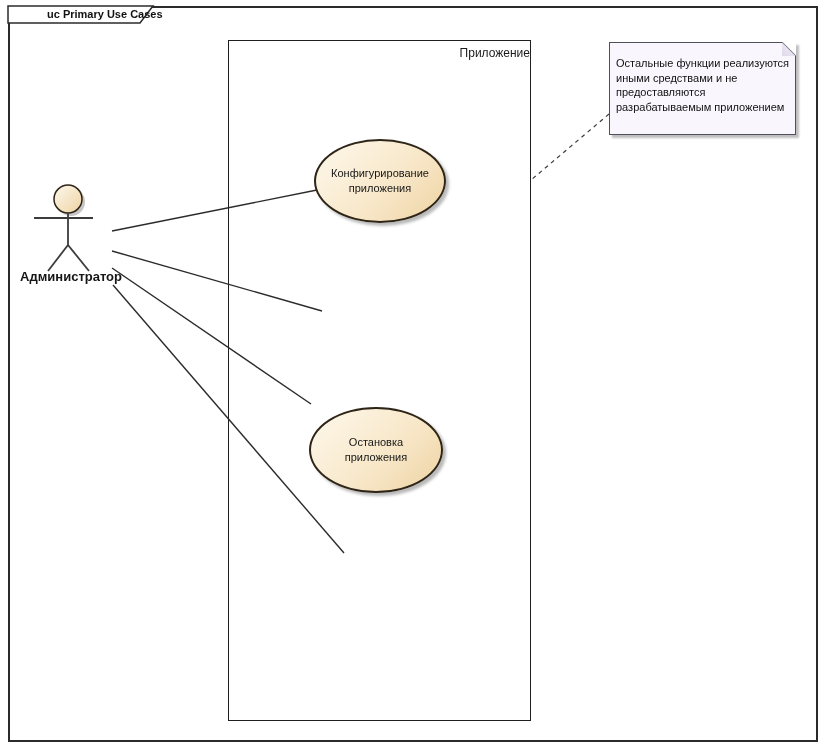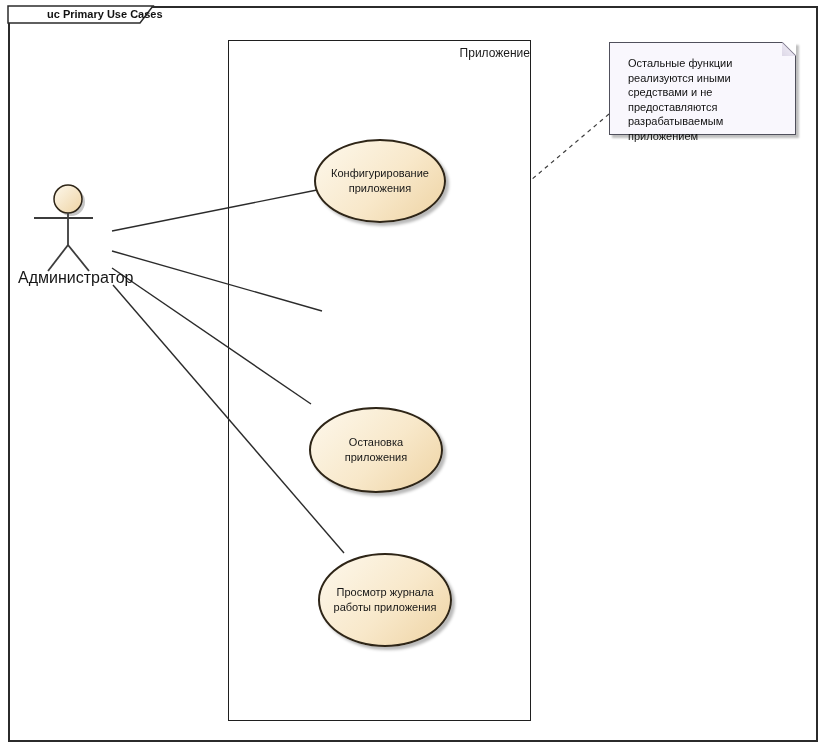--- a/index.html
+++ b/index.html
@@ -79,34 +79,34 @@
   }
   .uc1 { left: 314px; top: 139px; width: 132px; height: 84px; }
   .uc2 { left: 312px; top: 289px; width: 134px; height: 80px; }
   .uc3 { left: 309px; top: 407px; width: 134px; height: 86px; }
   .uc4 { left: 318px; top: 553px; width: 134px; height: 94px; }
   
   .actor-label {
     position: absolute;
     left: 18px; top: 269px;
     width: 104px;
-    text-align: left;
-    font-size: 16px;
-    font-weight: normal;
+    text-align: right;
+    font-size: 13px;
+    font-weight: bold;
     color: #161616;
   }
   
   .note {
     position: absolute;
     left: 609px; top: 42px;
     width: 187px; height: 93px;
     background: #f9f7fd;
     border: 1px solid #50505c;
     box-shadow: 3px 3px 2px #bfbfbf;
-    padding: 13px 4px 4px 18px;
+    padding: 13px 4px 4px 6px;
     font-size: 11px;
     line-height: 14.5px;
     color: #111111;
   }
   .note-fold {
     position: absolute;
     top: -1px; right: -1px;
     width: 14px; height: 14px;
     background: linear-gradient(225deg,
       #ffffff 0%, #ffffff 46%,
@@ -155,23 +155,20 @@
   </svg>
 
   <div class="frame-tab-label">uc Primary Use Cases</div>
 
   <div class="usecase uc1">
     <span>Конфигурирование приложения</span>
   </div>
   <div class="usecase uc3">
     <span>Остановка приложения</span>
   </div>
-  <div class="usecase uc4">
-    <span>Просмотр журнала работы приложения</span>
-  </div>
 
   <div class="actor-label">Администратор</div>
 
   <div class="note">
     <div class="note-fold"></div>
     <div class="note-text">Остальные функции реализуются иными средствами и не предоставляются разрабатываемым приложением</div>
   </div>
 
 </div>
 

